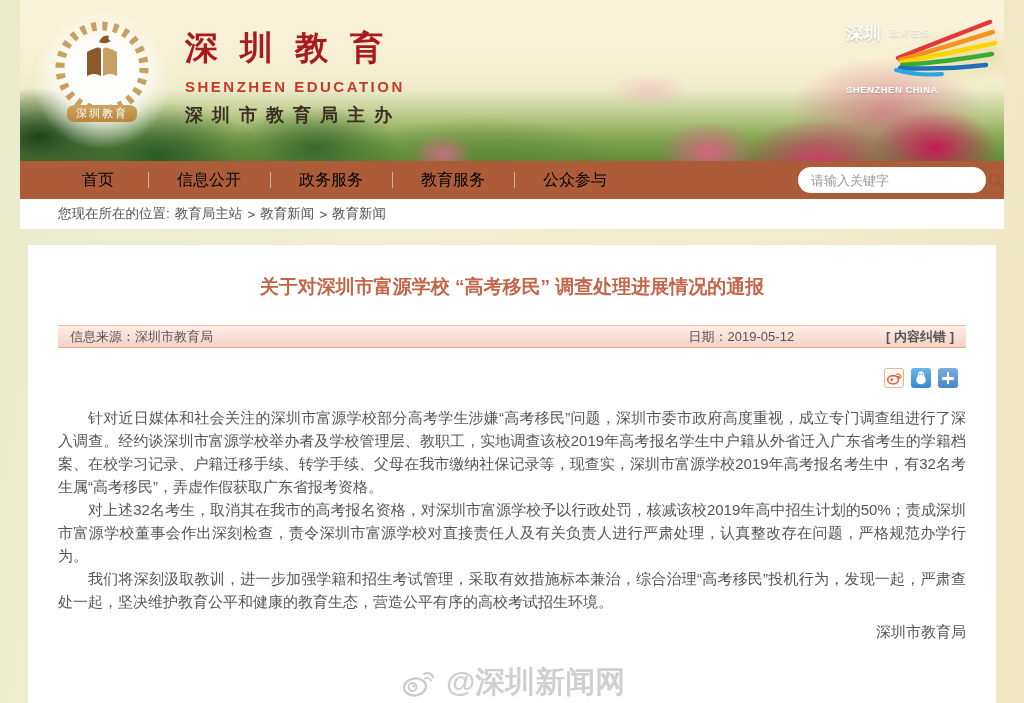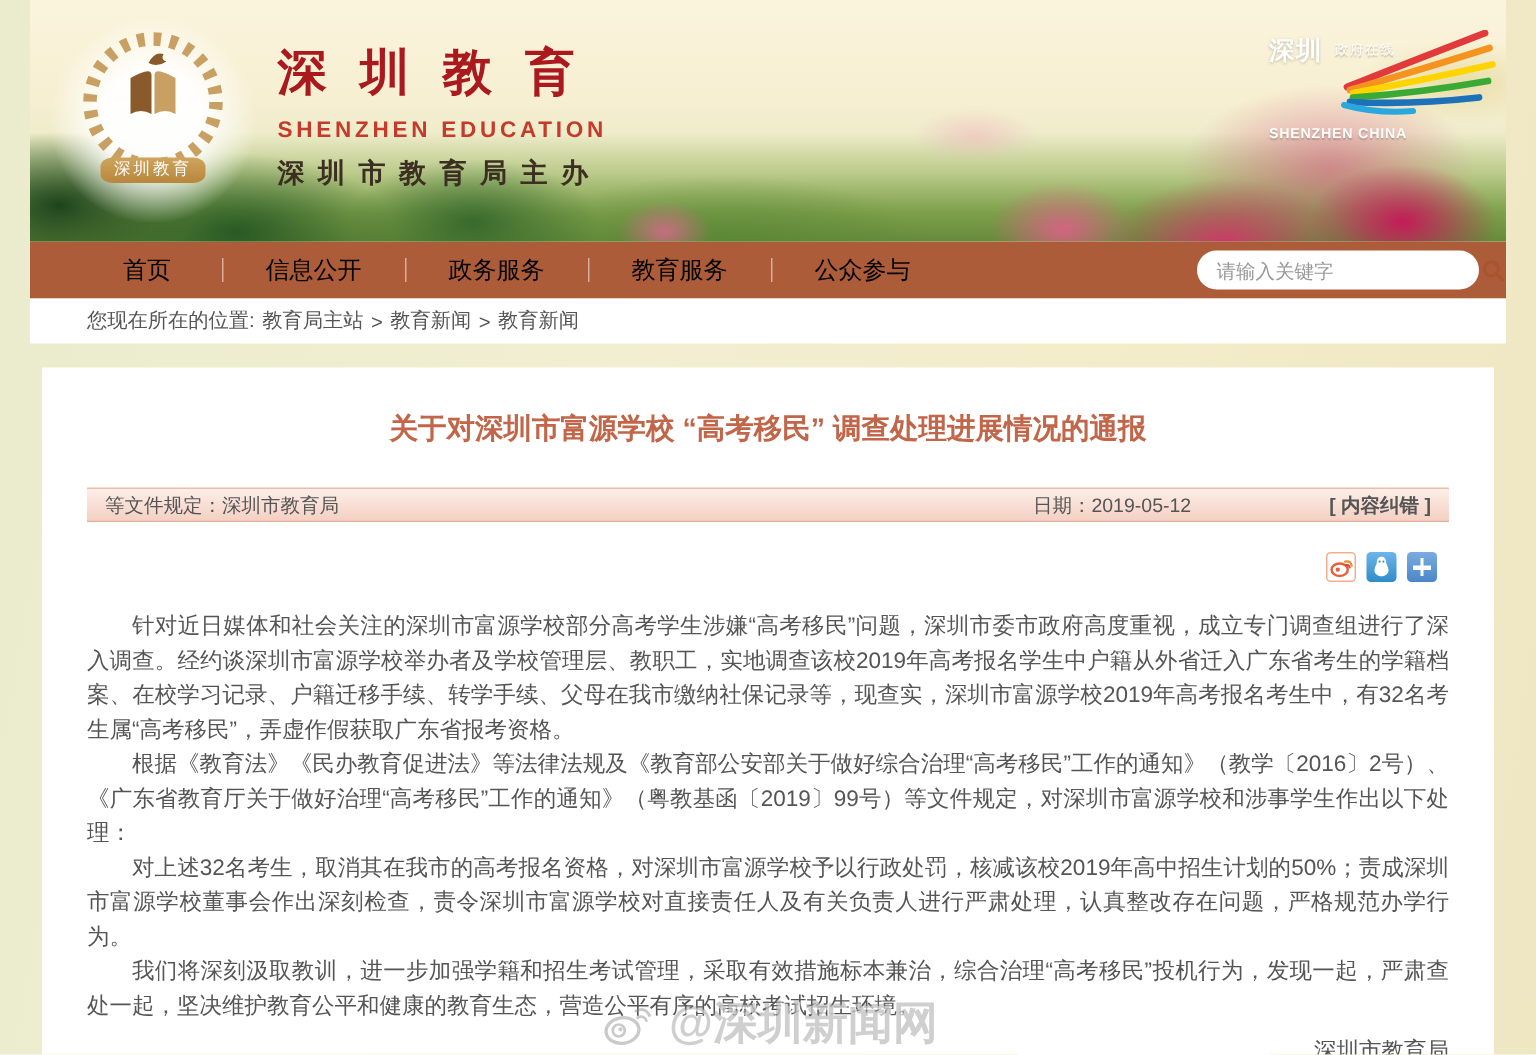--- a/index.html
+++ b/index.html
@@ -158,21 +158,21 @@
       <span>&gt;</span>
       <span class="lnk">教育新闻</span>
       <span>&gt;</span>
       <span class="lnk">教育新闻</span>
     </div>
 
     <div class="card">
       <div class="a-title">关于对深圳市富源学校 “高考移民” 调查处理进展情况的通报</div>
 
       <div class="infobar">
-        <span class="src">等文件规定：深圳市教育局</span>
+        <span class="src">信息来源：深圳市教育局</span>
         <span class="date">日期：2019-05-12</span>
         <span class="fix">[ 内容纠错 ]</span>
       </div>
 
       <div class="sharerow">
         <span class="shic sina">
           <svg width="18" height="18" viewBox="0 0 20 20">
             <ellipse cx="9" cy="12" rx="6" ry="4.6" fill="none" stroke="#e6603c" stroke-width="1.8"></ellipse>
             <circle cx="7.6" cy="12" r="1.6" fill="#e6603c"></circle>
             <path d="M13 6 q4 -1 5 3" stroke="#f08c2e" stroke-width="1.6" fill="none" stroke-linecap="round"></path>
@@ -184,21 +184,20 @@
             <path d="M10 3.2 c2.2 0 3.1 1.8 3.1 3.6 0 1.6 1.6 3 1.6 5.4 0 2.4 -2.1 4 -4.7 4 s-4.7 -1.6 -4.7 -4 c0 -2.4 1.6 -3.8 1.6 -5.4 0 -1.8 .9 -3.6 3.1 -3.6 Z" fill="#fff"></path>
             <circle cx="8.7" cy="6.4" r=".7" fill="#2f8cc9"></circle>
             <circle cx="11.3" cy="6.4" r=".7" fill="#2f8cc9"></circle>
           </svg>
         </span>
         <span class="shic plus"></span>
       </div>
 
       <div class="bodytext">
         <p>针对近日媒体和社会关注的深圳市富源学校部分高考学生涉嫌“高考移民”问题，深圳市委市政府高度重视，成立专门调查组进行了深入调查。经约谈深圳市富源学校举办者及学校管理层、教职工，实地调查该校2019年高考报名学生中户籍从外省迁入广东省考生的学籍档案、在校学习记录、户籍迁移手续、转学手续、父母在我市缴纳社保记录等，现查实，深圳市富源学校2019年高考报名考生中，有32名考生属“高考移民”，弄虚作假获取广东省报考资格。</p>
-        <p>根据《教育法》《民办教育促进法》等法律法规及《教育部公安部关于做好综合治理“高考移民”工作的通知》（教学〔2016〕2号）、《广东省教育厅关于做好治理“高考移民”工作的通知》（粤教基函〔2019〕99号）等文件规定，对深圳市富源学校和涉事学生作出以下处理：</p>
         <p>对上述32名考生，取消其在我市的高考报名资格，对深圳市富源学校予以行政处罚，核减该校2019年高中招生计划的50%；责成深圳市富源学校董事会作出深刻检查，责令深圳市富源学校对直接责任人及有关负责人进行严肃处理，认真整改存在问题，严格规范办学行为。</p>
         <p>我们将深刻汲取教训，进一步加强学籍和招生考试管理，采取有效措施标本兼治，综合治理“高考移民”投机行为，发现一起，严肃查处一起，坚决维护教育公平和健康的教育生态，营造公平有序的高校考试招生环境。</p>
       </div>
 
       <div class="sig">
         <div>深圳市教育局</div>
 
       </div>
 
       <div class="watermark">

